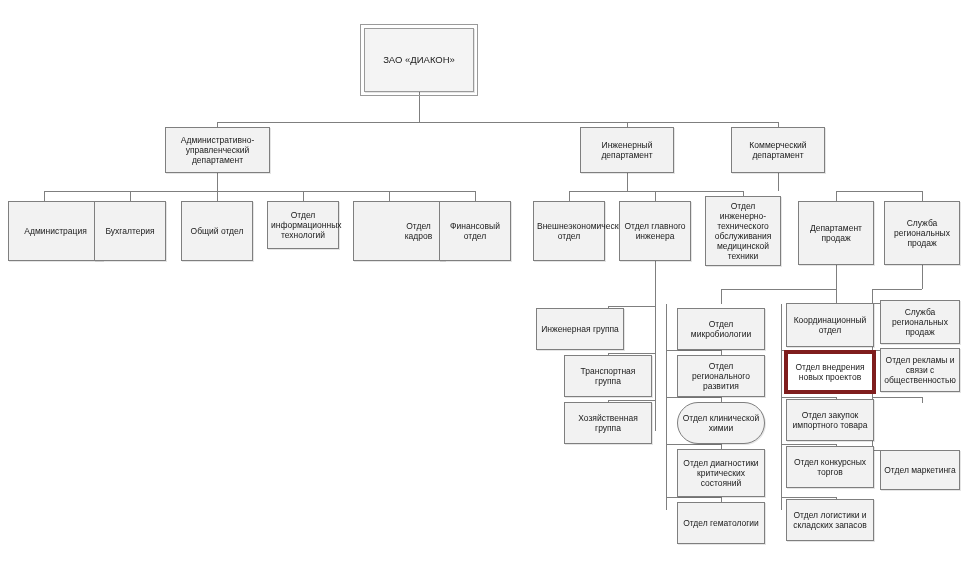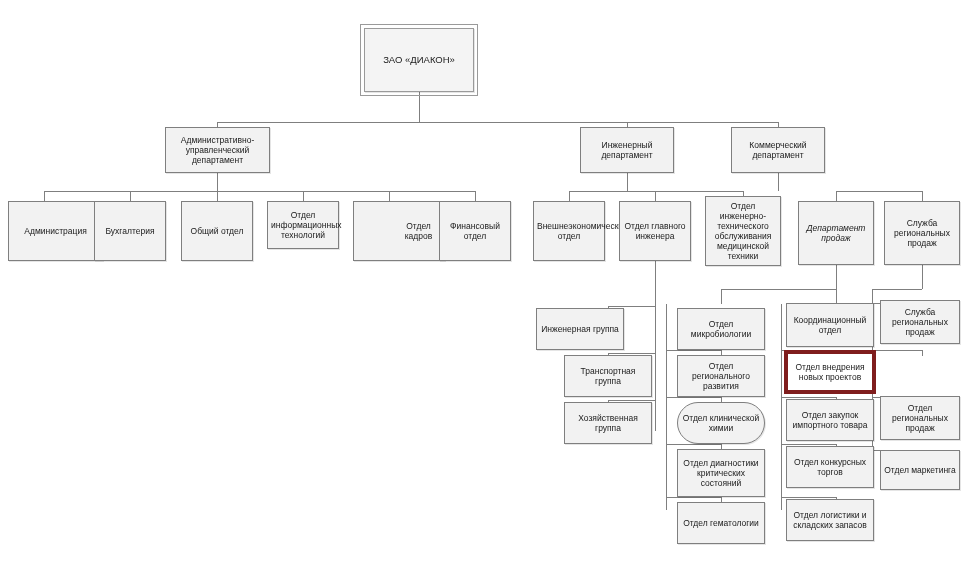--- a/index.html
+++ b/index.html
@@ -168,21 +168,21 @@
   <div class="node" style="left:533px;top:201px;width:72px;height:60px;">
     <span class="label">Внешнеэкономический отдел</span>
   </div>
   <div class="node" style="left:619px;top:201px;width:72px;height:60px;">
     <span class="label">Отдел главного инженера</span>
   </div>
   <div class="node" style="left:705px;top:196px;width:76px;height:70px;">
     <span class="label">Отдел инженерно-технического обслуживания медицинской техники</span>
   </div>
 
-  <div class="node" style="left:798px;top:201px;width:76px;height:64px;font-style:italic;">
+  <div class="node" style="left:798px;top:201px;width:76px;height:64px;">
     <span class="label">Департамент продаж</span>
   </div>
   <div class="node" style="left:884px;top:201px;width:76px;height:64px;">
     <span class="label">Служба региональных продаж</span>
   </div>
 
   <div class="node" style="left:536px;top:308px;width:88px;height:42px;">
     <span class="label">Инженерная группа</span>
   </div>
   <div class="node" style="left:564px;top:355px;width:88px;height:42px;">
@@ -220,20 +220,20 @@
   <div class="node" style="left:786px;top:446px;width:88px;height:42px;">
     <span class="label">Отдел конкурсных торгов</span>
   </div>
   <div class="node" style="left:786px;top:499px;width:88px;height:42px;">
     <span class="label">Отдел логистики и складских запасов</span>
   </div>
 
   <div class="node" style="left:880px;top:300px;width:80px;height:44px;">
     <span class="label">Служба региональных продаж</span>
   </div>
-  <div class="node" style="left:880px;top:396px;width:80px;height:44px;">
-    <span class="label">Отдел региональных продаж</span>
+  <div class="node" style="left:880px;top:348px;width:80px;height:44px;">
+    <span class="label">Отдел рекламы и связи с общественностью</span>
   </div>
   <div class="node" style="left:880px;top:450px;width:80px;height:40px;">
     <span class="label">Отдел маркетинга</span>
   </div>
 
 </div>
 
 </body></html>

